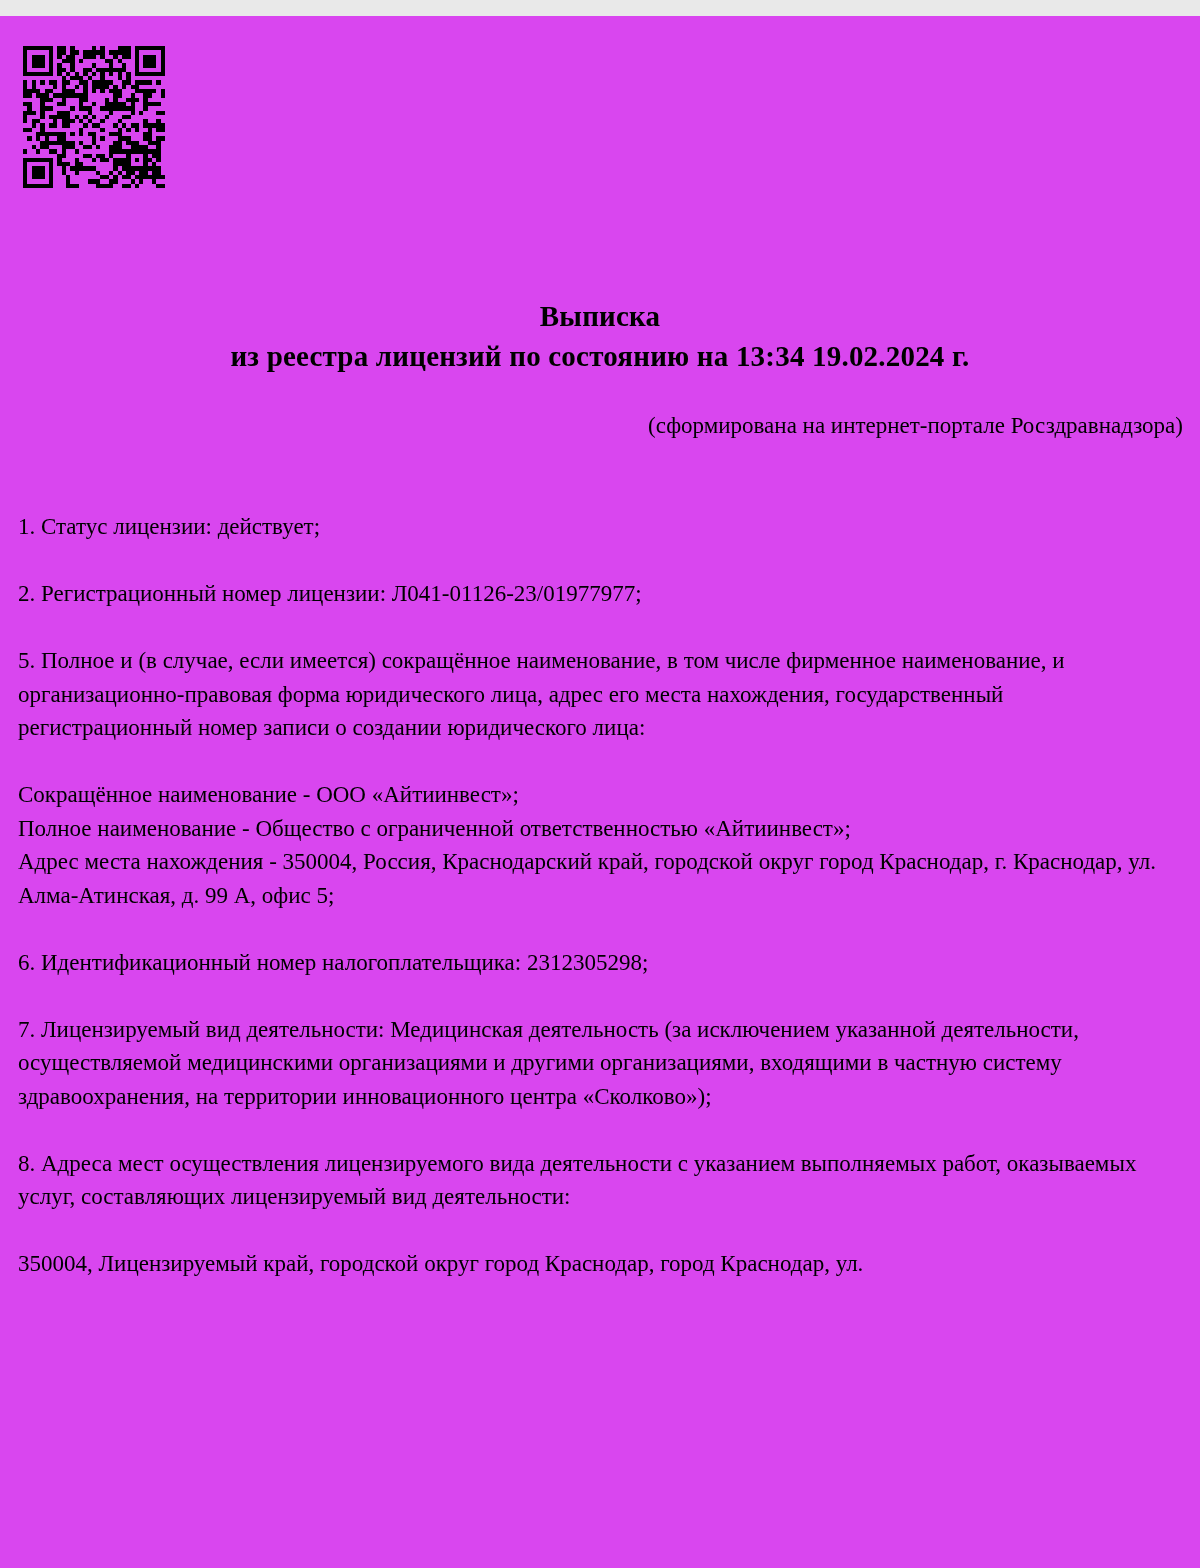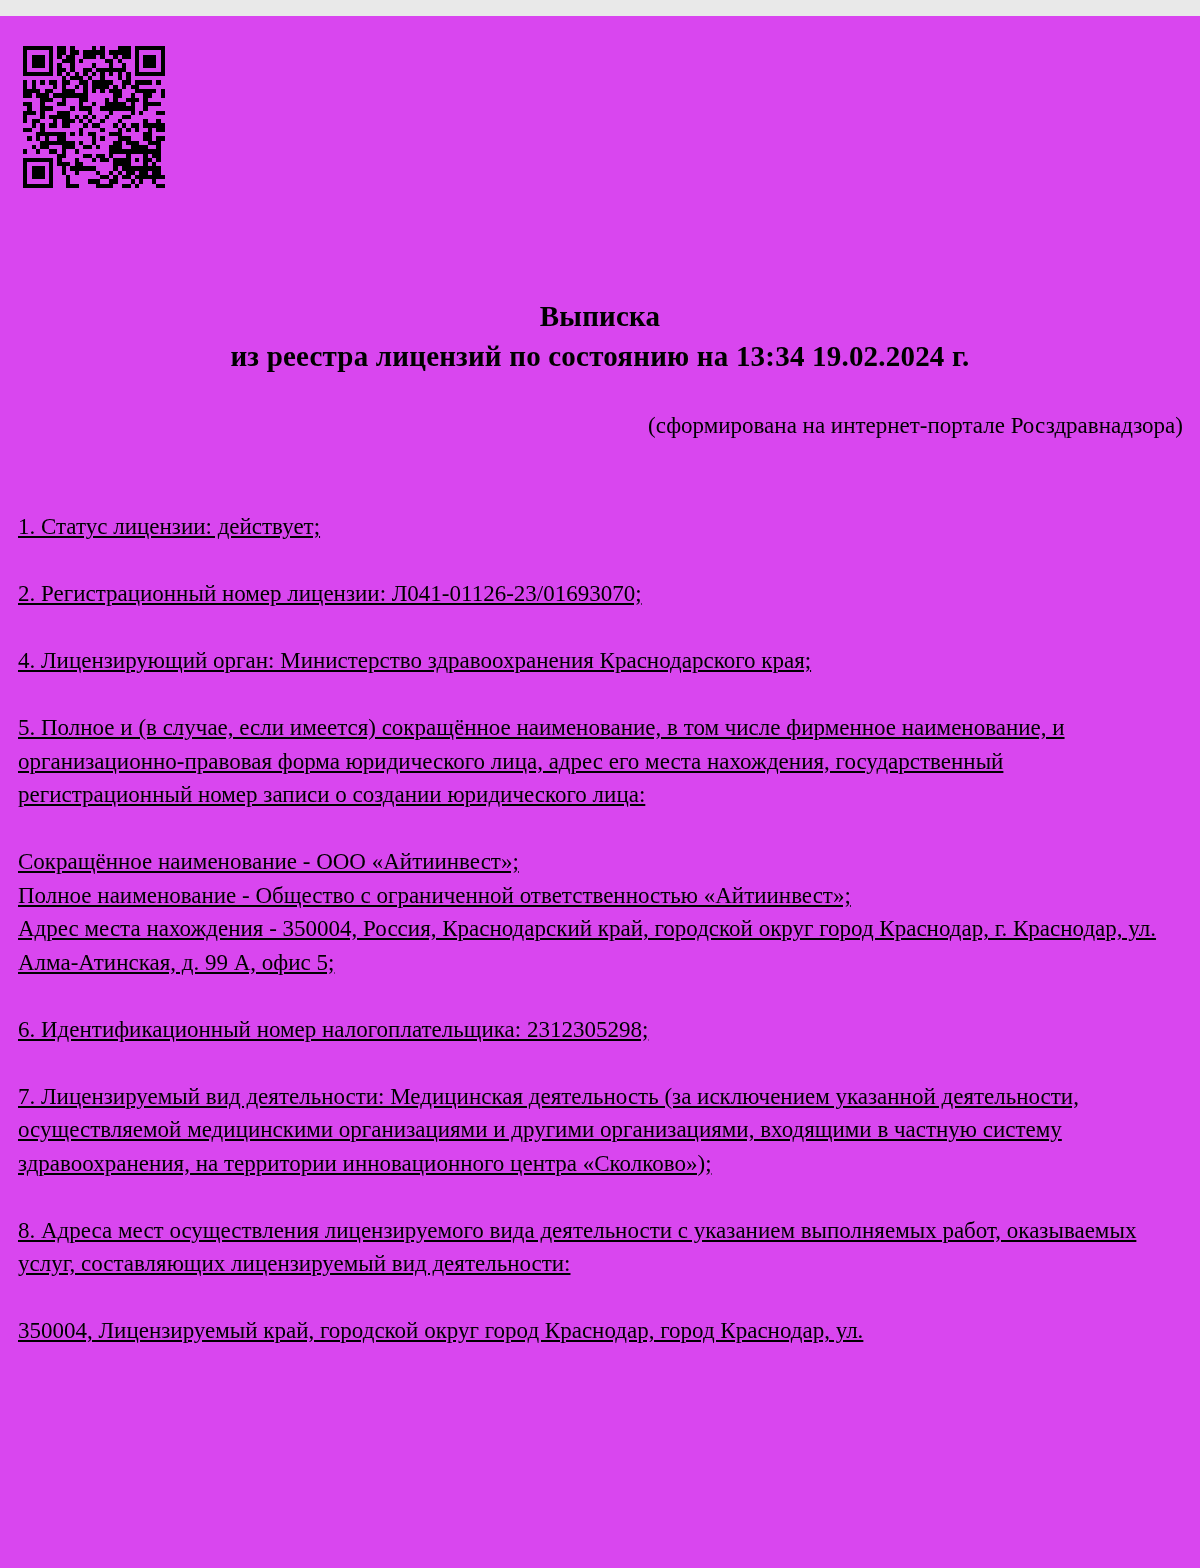--- a/index.html
+++ b/index.html
@@ -45,21 +45,20 @@
     padding-right: 17px;
     text-align: right;
     font-size: 23px;
     line-height: 28px;
   }
   .doc-body {
     margin-top: 70px;
     padding: 0 18px 0 18px;
     font-size: 23px;
     line-height: 33.5px;
-    text-decoration: underline;
   }
   .para {
     margin: 0 0 33.5px 0;
   }
   .para .line {
     min-height: 33.5px;
   }
 </style>
 </head>
 <body>
@@ -618,24 +617,21 @@
       <div>из реестра лицензий по состоянию на 13:34 19.02.2024 г.</div>
     </div>
 
     <div class="subtitle">(сформирована на интернет-портале Росздравнадзора)</div>
 
     <div class="doc-body" id="doc-body">
         <div class="para">
           <div class="line">1. Статус лицензии: действует;</div>
         </div>
         <div class="para">
-          <div class="line">2. Регистрационный номер лицензии: Л041-01126-23/01693070;</div>
-        </div>
-        <div class="para">
-          <div class="line">4. Лицензирующий орган: Министерство здравоохранения Краснодарского края;</div>
+          <div class="line">2. Регистрационный номер лицензии: Л041-01126-23/01977977;</div>
         </div>
         <div class="para">
           <div class="line">5. Полное и (в случае, если имеется) сокращённое наименование, в том числе фирменное наименование, и организационно-правовая форма юридического лица, адрес его места нахождения, государственный регистрационный номер записи о создании юридического лица:</div>
         </div>
         <div class="para">
           <div class="line">Сокращённое наименование - ООО «Айтиинвест»;</div>
           <div class="line">Полное наименование - Общество с ограниченной ответственностью «Айтиинвест»;</div>
           <div class="line">Адрес места нахождения - 350004, Россия, Краснодарский край, городской округ город Краснодар, г. Краснодар, ул. Алма-Атинская, д. 99 А, офис 5;</div>
         </div>
         <div class="para">

